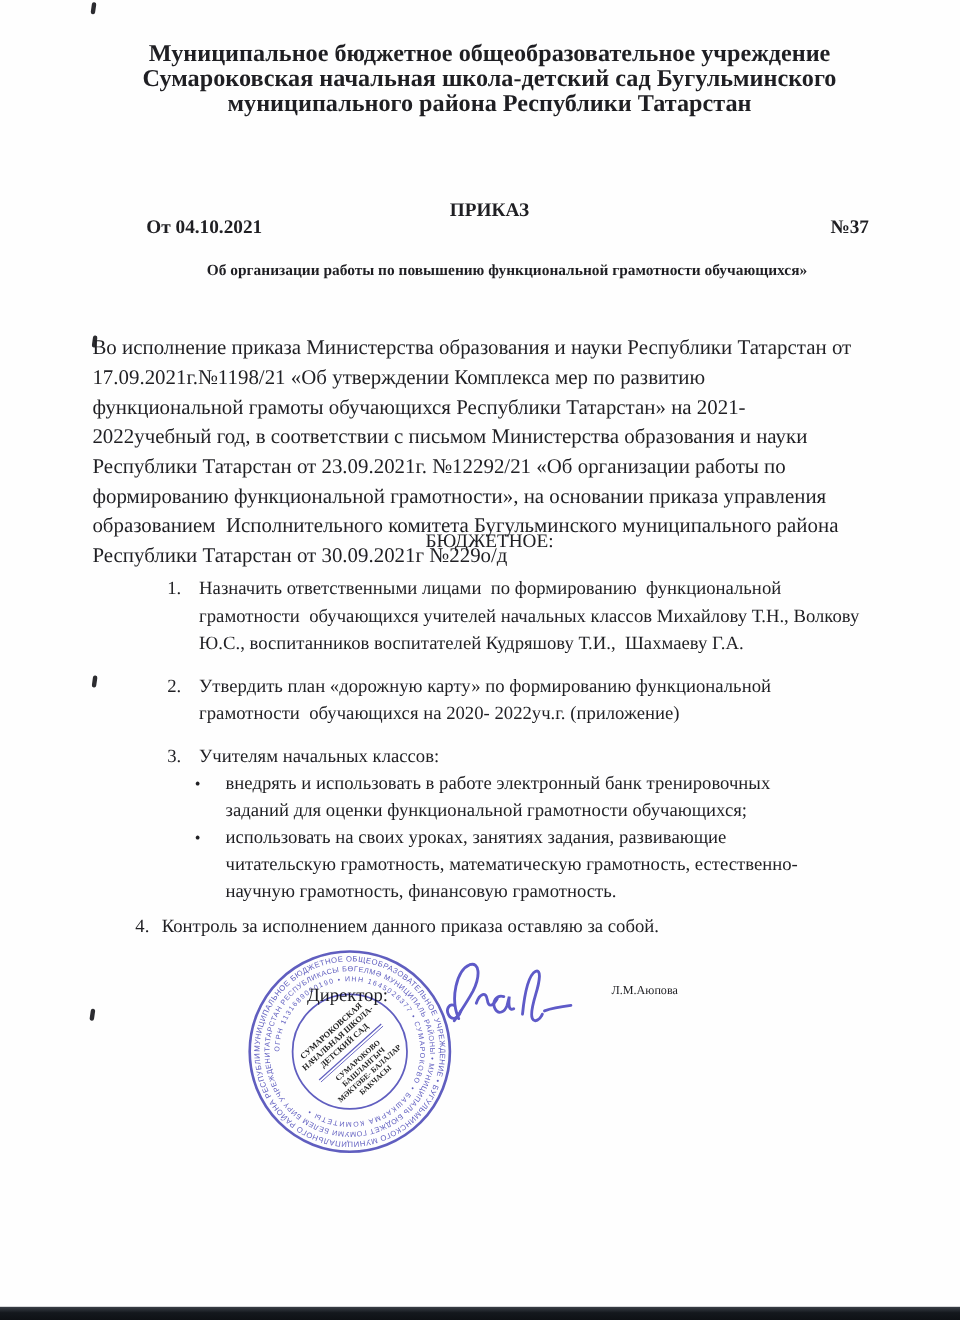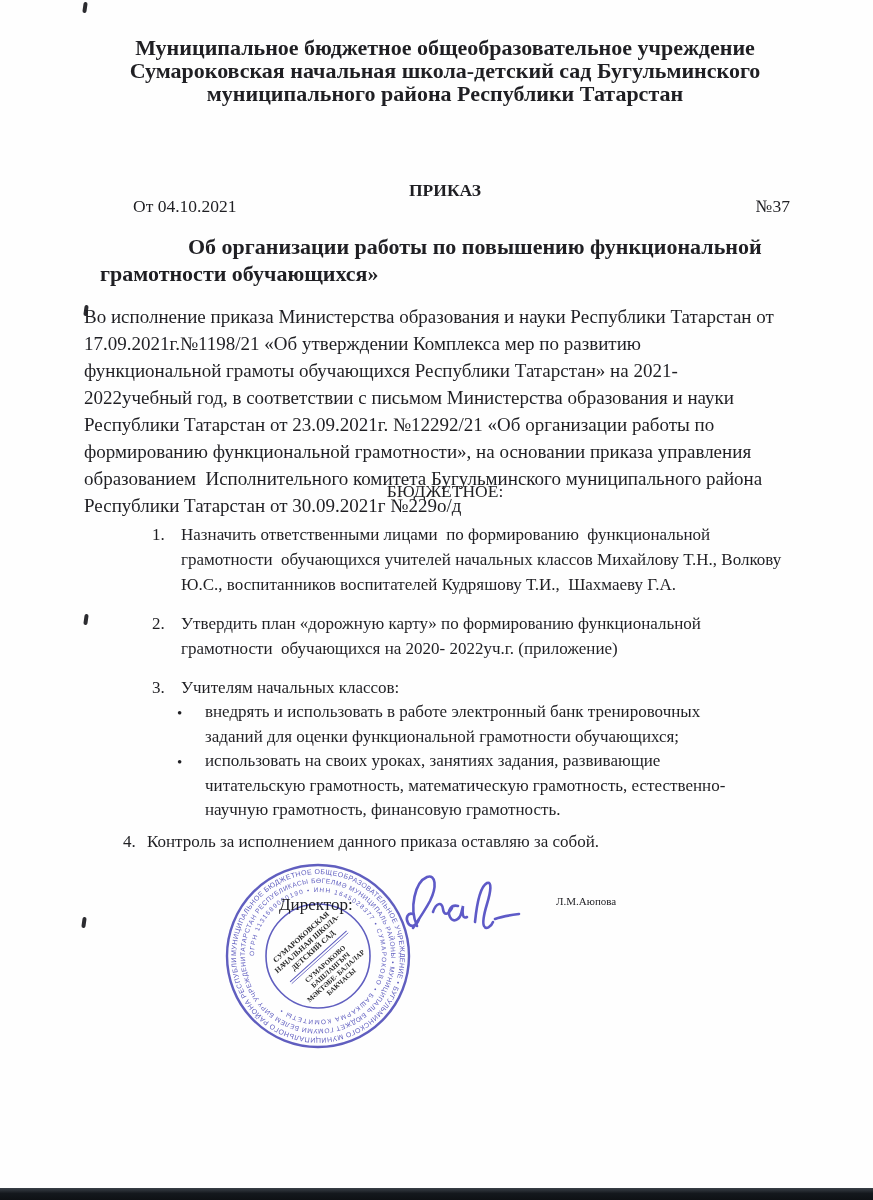--- a/index.html
+++ b/index.html
@@ -16,25 +16,25 @@
     top:36px;left:100px;width:690px;
     text-align:center;font-weight:bold;font-size:22px;line-height:23px;
   }
   .doc-type{
     top:160px;left:100px;width:690px;text-align:center;
     font-weight:bold;font-size:17.5px;margin-top:20px;
   }
   .date-row{
     top:196px;left:133px;width:657px;
     display:flex;justify-content:space-between;
-    font-weight:normal;font-size:17.5px;
+    font-weight:bold;font-size:17.5px;
   }
   .subject{
     top:233px;left:100px;width:690px;
-    font-weight:bold;font-size:22px;line-height:27px;
+    font-weight:bold;font-size:14px;line-height:27px;
     text-indent:88px;
   }
   .preamble{
     top:289px;left:84px;width:697px;
     font-size:19px;line-height:27px;margin-top:14px;
   }
   .prikaz-word{
     top:481px;left:100px;width:690px;text-align:center;font-size:17.5px;
   }
   

